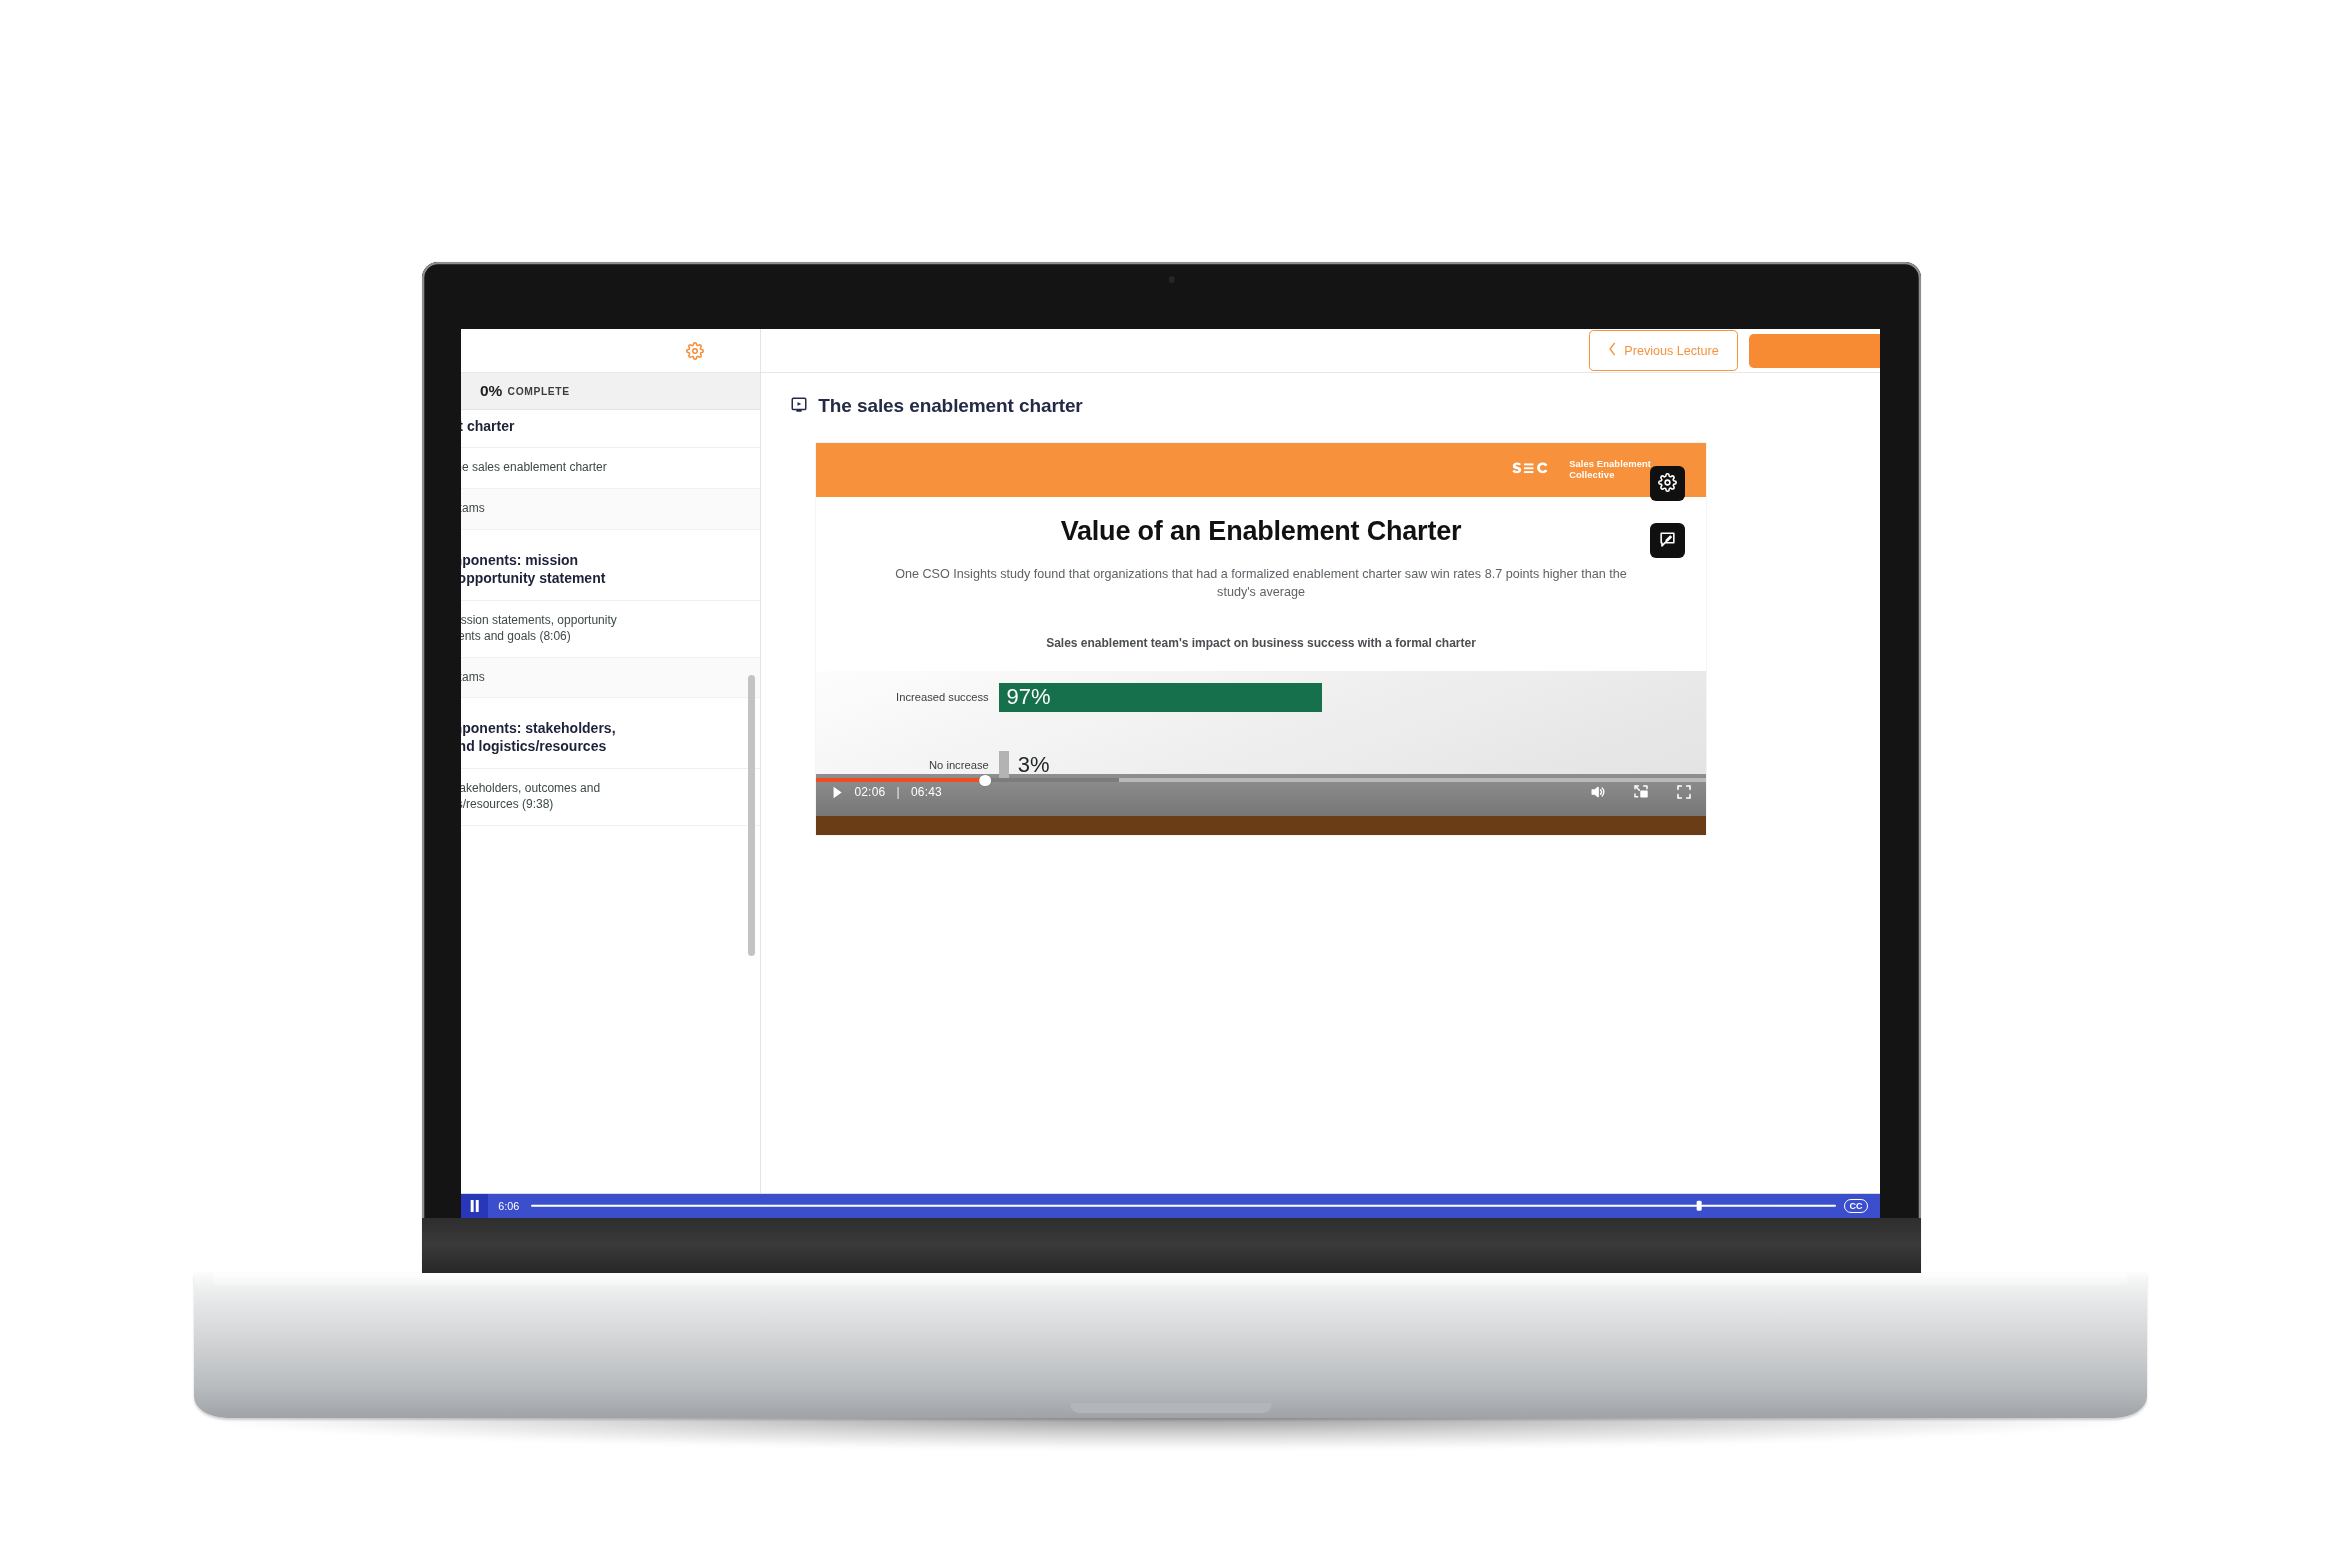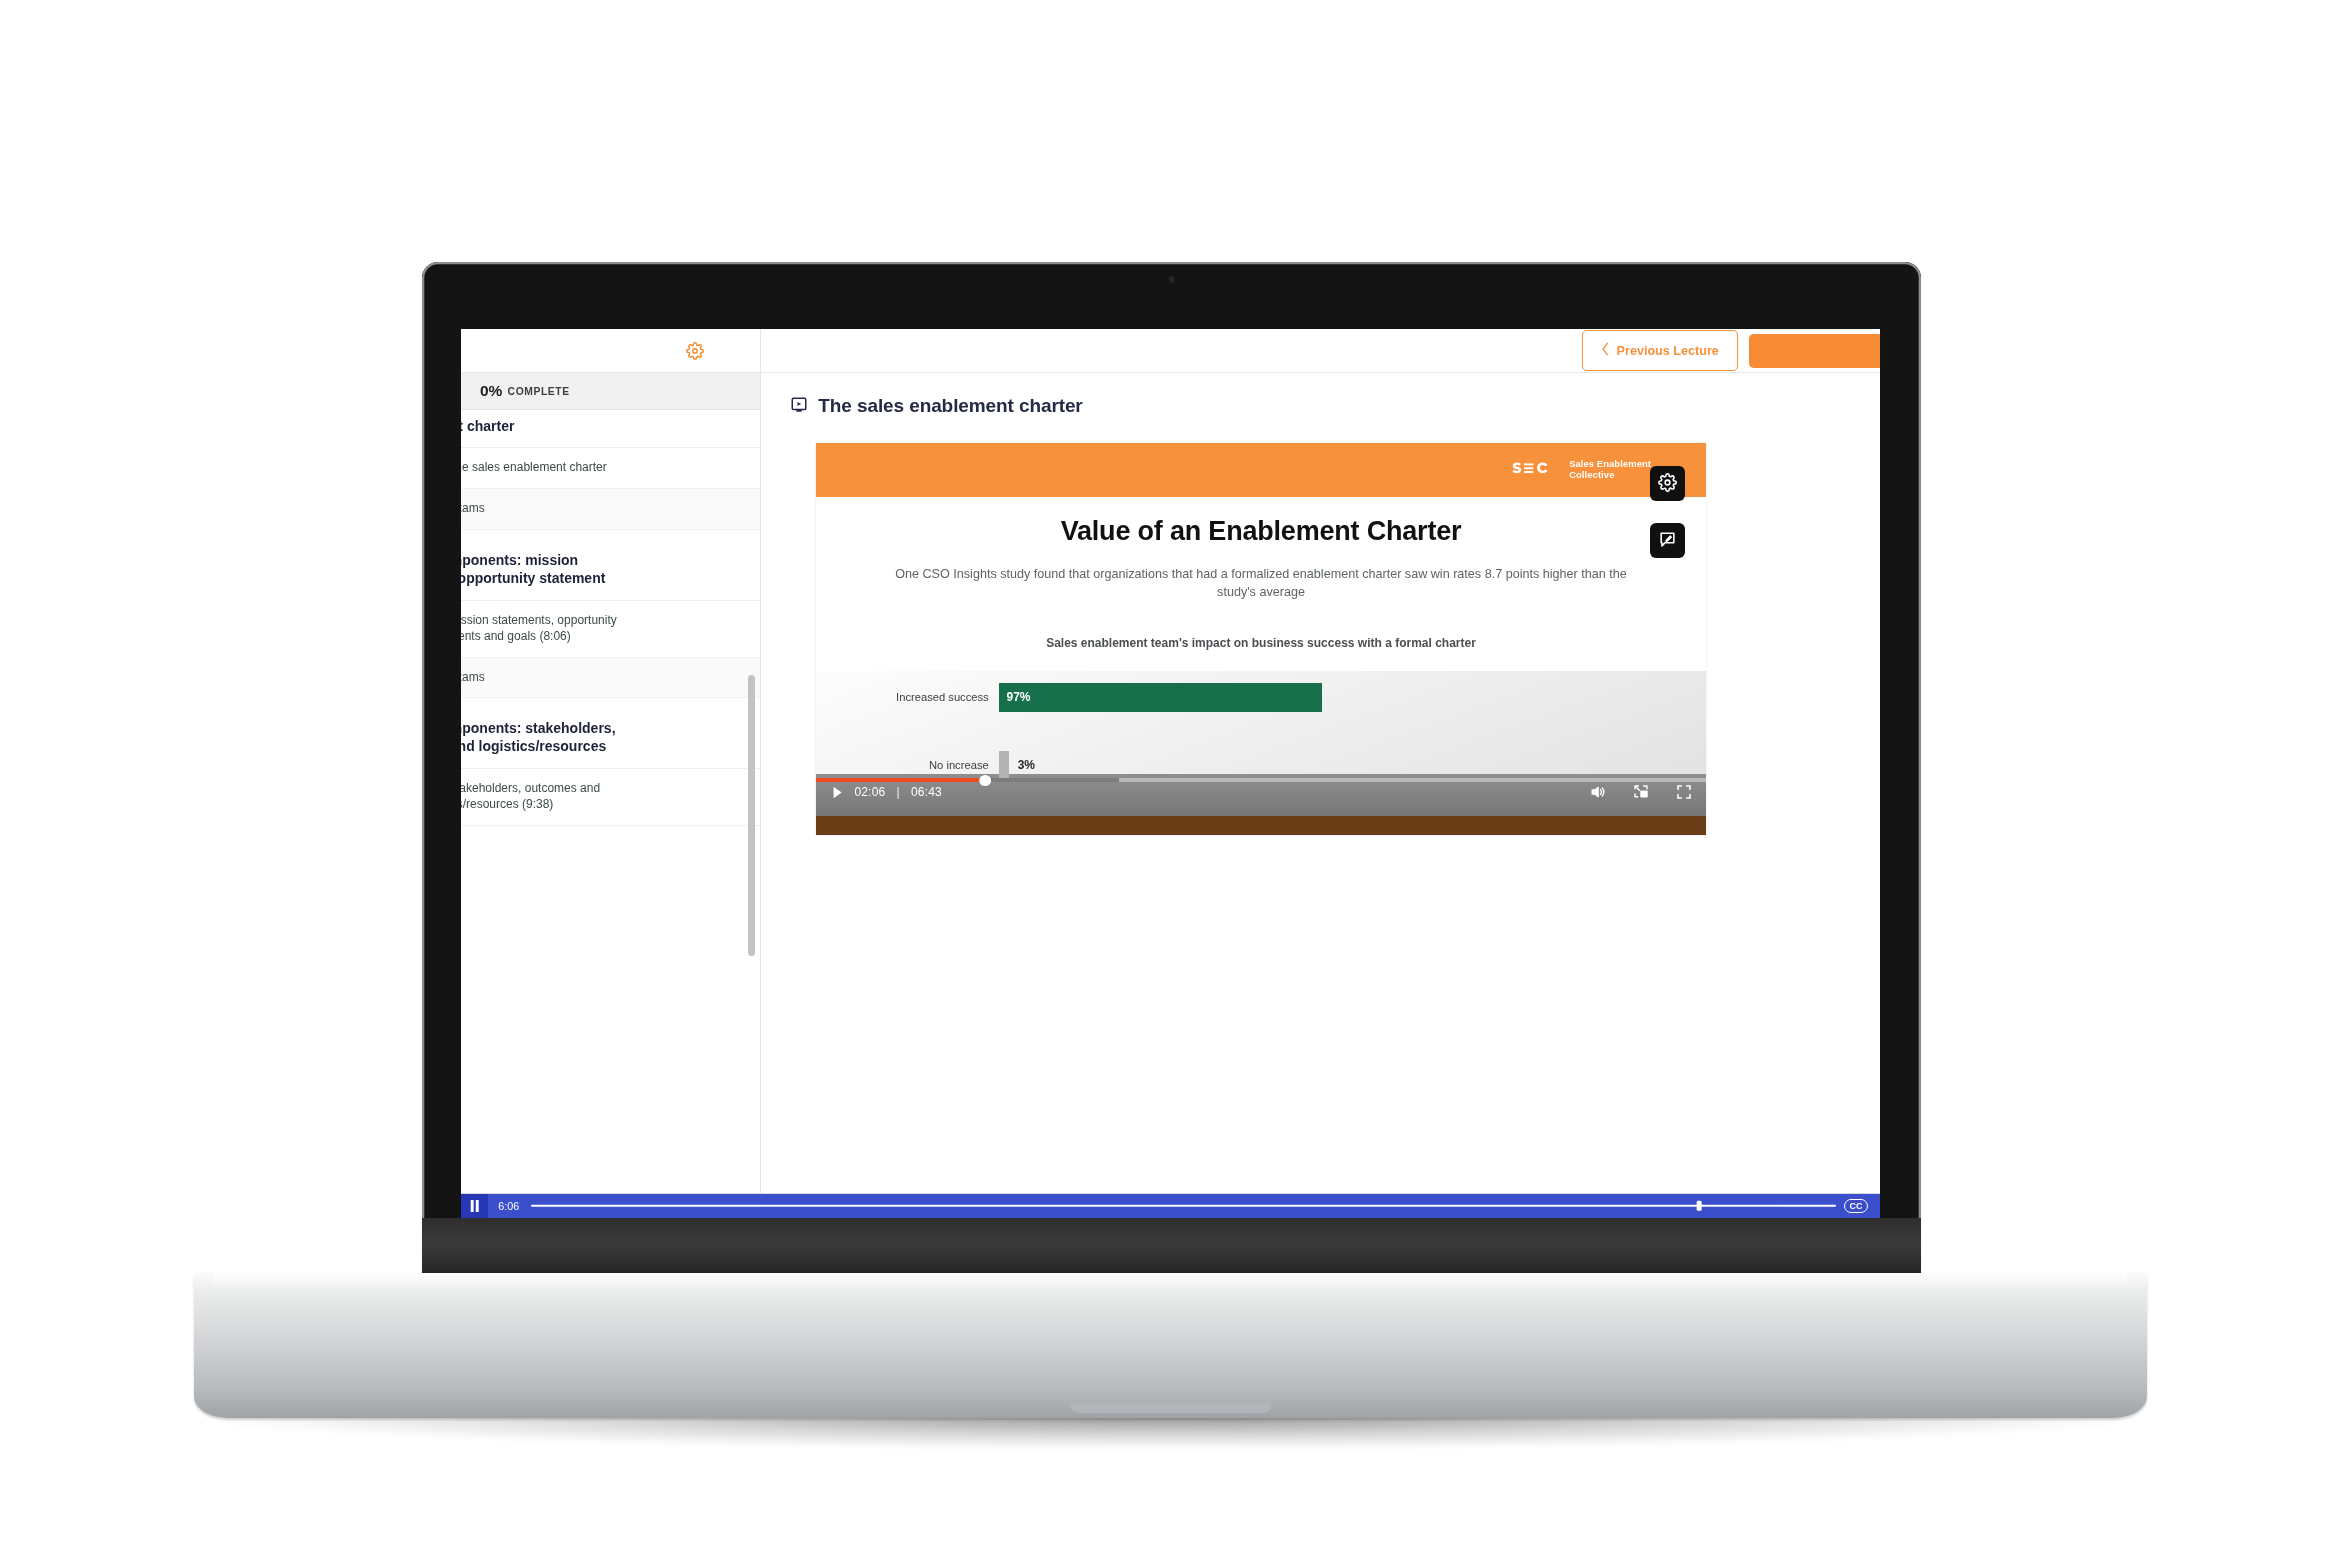--- a/index.html
+++ b/index.html
@@ -140,21 +140,21 @@
     display:flex; align-items:center; justify-content:flex-end;
     padding-right:0px;
     gap:11.2px;
     background:#fff;
   }
   .btn-prev{
     display:flex; align-items:center; gap:7.5px;
     height:41px; padding:0 18px;
     border:0.9px solid #f5923e; border-radius:4.7px;
     background:#fff; color:#f5923e;
-    font-size:12.6px; font-weight:700;
+    font-size:12.6px; font-weight:400;
     cursor:pointer; white-space:nowrap;
   }
   .btn-next{
     height:34px; width:201px;
     background:#f68b33; border-radius:4.7px;
     border:none; cursor:pointer;
     margin-right:-70px;
   }
 
   .main-scroll{ flex:1; overflow:hidden; padding: 21.5px 0 0 0; }
@@ -206,21 +206,21 @@
 
   .chart-area{
     margin-top: 19px;
     height: 103px;
     background: linear-gradient(160deg,#fdfdfd 0%,#f2f2f2 40%,#e3e3e3 100%);
     position:relative;
   }
   .bar-row{ position:absolute; display:flex; align-items:center; }
   .bar-label{ font-size:11.2px; color:#3c4044; text-align:right; width:155px; padding-right:10.3px; }
   .bar-fill{ display:flex; align-items:center; }
-  .bar-value{ font-size:12px; font-weight:700; }
+  .bar-value{ font-size:22px; font-weight:400; }
 
   .player-bar{ background: linear-gradient(180deg,#8f8f8f 0%,#777777 100%); padding: 0; }
   .seek-wrap{ position:relative; height:12px; }
   .seek-bg{ position:absolute; left:0; right:0; top:4.2px; height:4.2px; background:#b9b9b9; }
   .seek-buffer{ position:absolute; left:0; top:4.2px; width:34%; height:4.2px; background:#7c7c7c; }
   .seek-played{ position:absolute; left:0; top:4.2px; width:19%; height:4.2px; background:#f04b23; }
   .seek-knob{
     position:absolute; left:19%; top:0.9px; width:11.7px;height:11.7px;
     background:#fff; border-radius:50%; transform:translateX(-50%);
     box-shadow:0 0 0.9px rgba(0,0,0,.4); cursor:pointer;

